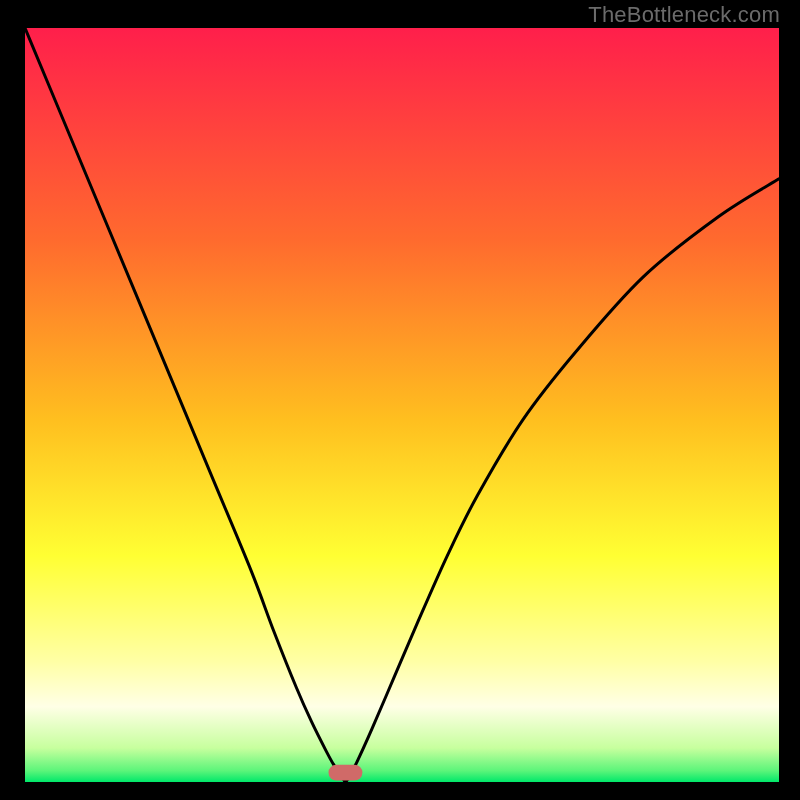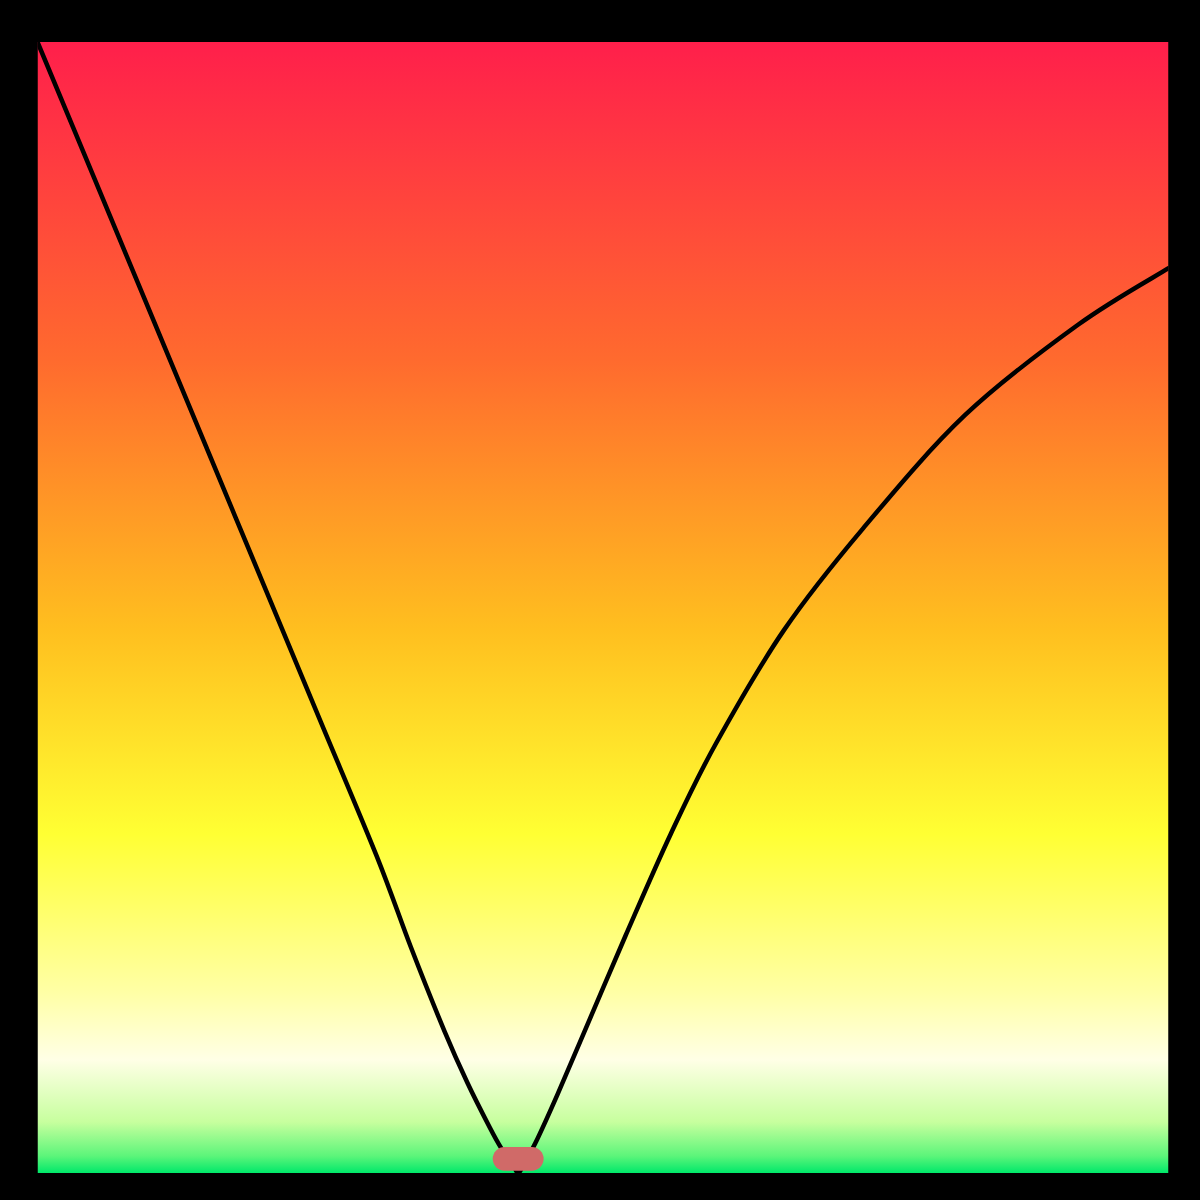--- a/index.html
+++ b/index.html
@@ -37,20 +37,21 @@
   svg {
     display: block;
     width: 754px;
     height: 754px;
   }
 </style>
 </head>
 <body>
 <div class="frame">
 
+  <div class="watermark">TheBottleneck.com</div>
 
   <div class="plot-wrap">
     <svg viewBox="0 0 754 754">
       <defs>
         <linearGradient id="bg" x1="0" y1="0" x2="0" y2="1">
           <stop id="g0" offset="0%" stop-color="#ff1f4b"></stop>
           <stop id="g1" offset="28%" stop-color="#ff6a2e"></stop>
           <stop id="g2" offset="52%" stop-color="#ffbf1f"></stop>
           <stop id="g3" offset="70%" stop-color="#ffff33"></stop>
           <stop id="g4" offset="84%" stop-color="#ffffa5"></stop>

